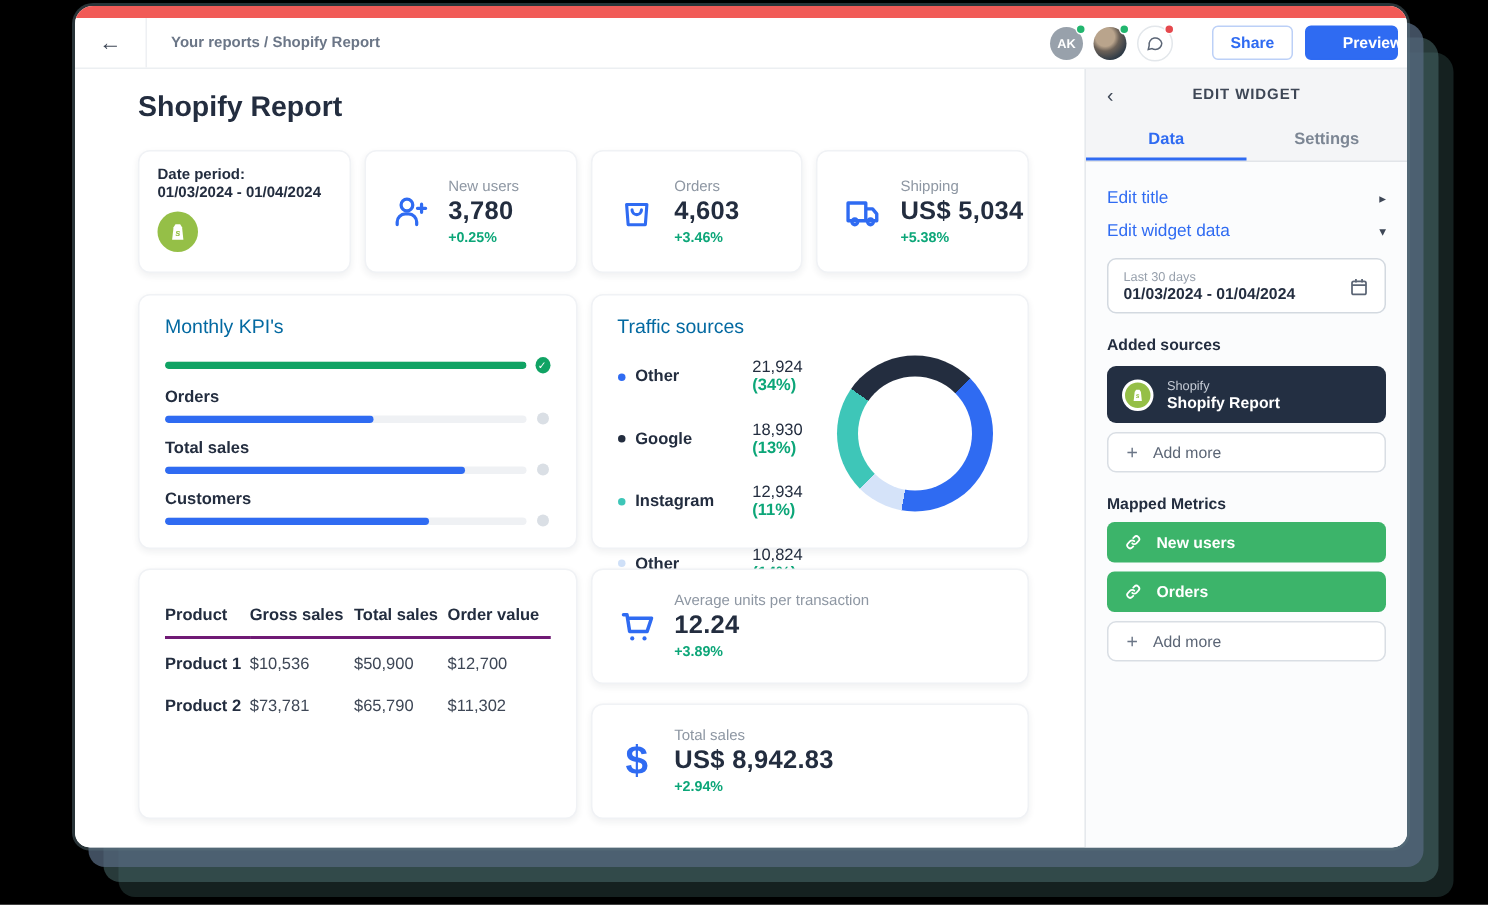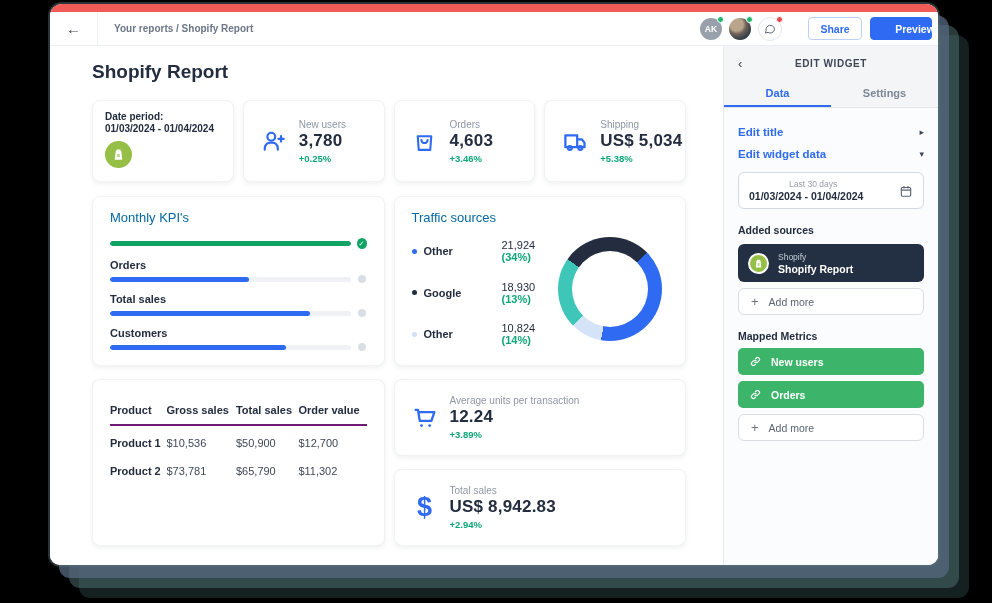--- a/index.html
+++ b/index.html
@@ -91,25 +91,25 @@
 
   
   .panel-head { height:34px; flex:none; display:flex; align-items:center; justify-content:center; position:relative; }
   .panel-back { position:absolute; left:14px; font-size:13px; color:#3E4756; cursor:pointer; line-height:1; }
   .panel-title { font-size:10px; font-weight:bold; color:#3E4756; letter-spacing:.6px; }
   .tabs { height:28px; flex:none; display:flex; border-bottom:1px solid #E2E5E9; }
   .tab { flex:1; display:flex; align-items:center; justify-content:center; font-size:11px; font-weight:bold; color:#7C8694; cursor:pointer; border-bottom:2px solid transparent; }
   .tab.active { color:#2F6BF2; border-bottom-color:#2F6BF2; }
   .panel-body { flex:1; background:#FBFCFD; padding:13px 14px; }
   .plink-row { display:flex; align-items:center; justify-content:space-between; height:22px; cursor:pointer; }
-  .plink { font-size:11.5px; font-weight:bold; color:#2F6BF2; }
+  .plink { font-size:11.5px; font-weight:normal; color:#2F6BF2; }
   .caret { font-size:9px; color:#3E4756; }
   .date-input { margin-top:7px; background:#fff; border:1px solid #D3D9E0; border-radius:6px; padding:6px 10px; display:flex; align-items:center; cursor:pointer; }
   .date-input .txt { flex:1; }
-  .preset { font-size:8.5px; color:#97A0AC;margin-left:40px; }
+  .preset { font-size:8.5px; color:#97A0AC; }
   .range { font-size:10.5px; font-weight:bold; color:#232D3F; margin-top:1px; }
   .plabel { font-size:10.5px; font-weight:bold; color:#232D3F; margin-top:15px; }
   .source-card { margin-top:8px; background:#232F42; border-radius:6px; height:38px; display:flex; align-items:center; padding:0 10px; cursor:pointer; }
   .source-logo { width:21px; height:21px; border-radius:50%; background:#95BF47; border:2px solid #fff; display:flex; align-items:center; justify-content:center; flex:none; }
   .source-text { margin-left:9px; }
   .source-platform { font-size:8.5px; color:#C6CCD6; }
   .source-name { font-size:10.5px; font-weight:bold; color:#fff; margin-top:1px; }
   .add-more { margin-top:6px; height:27px; background:#fff; border:1px solid #D9DEE4; border-radius:6px; display:flex; align-items:center; cursor:pointer; }
   .add-plus { font-size:13px; color:#6B7687; margin:0 10px 0 12px; }
   .add-label { font-size:10.5px; color:#5B6575; }
@@ -267,20 +267,25 @@
               <div class="legend">
                 <div class="legend-row">
                   <div class="legend-dot" style="background: rgb(47, 107, 242);"></div>
                   <div class="legend-name">Other</div>
                   <div class="legend-val"><span>21,924</span> <span class="legend-pct">(34%)</span></div>
                 </div>
                 <div class="legend-row">
                   <div class="legend-dot" style="background: rgb(35, 45, 63);"></div>
                   <div class="legend-name">Google</div>
                   <div class="legend-val"><span>18,930</span> <span class="legend-pct">(13%)</span></div>
+                </div>
+                <div class="legend-row">
+                  <div class="legend-dot" style="background: rgb(62, 198, 184);"></div>
+                  <div class="legend-name">Instagram</div>
+                  <div class="legend-val"><span>12,934</span> <span class="legend-pct">(11%)</span></div>
                 </div>
                 <div class="legend-row">
                   <div class="legend-dot" style="background: rgb(207, 224, 248);"></div>
                   <div class="legend-name">Other</div>
                   <div class="legend-val"><span>10,824</span> <span class="legend-pct">(14%)</span></div>
                 </div>
               </div>
               <div class="donut-wrap">
                 <div class="donut" style="background: conic-gradient(from -55deg, rgb(35, 45, 63) 0deg, rgb(35, 45, 63) 100deg, rgb(47, 107, 242) 100deg, rgb(47, 107, 242) 245deg, rgb(213, 227, 249) 245deg, rgb(213, 227, 249) 280deg, rgb(62, 198, 184) 280deg, rgb(62, 198, 184) 360deg);"></div>
                 <div class="donut-hole"></div>

